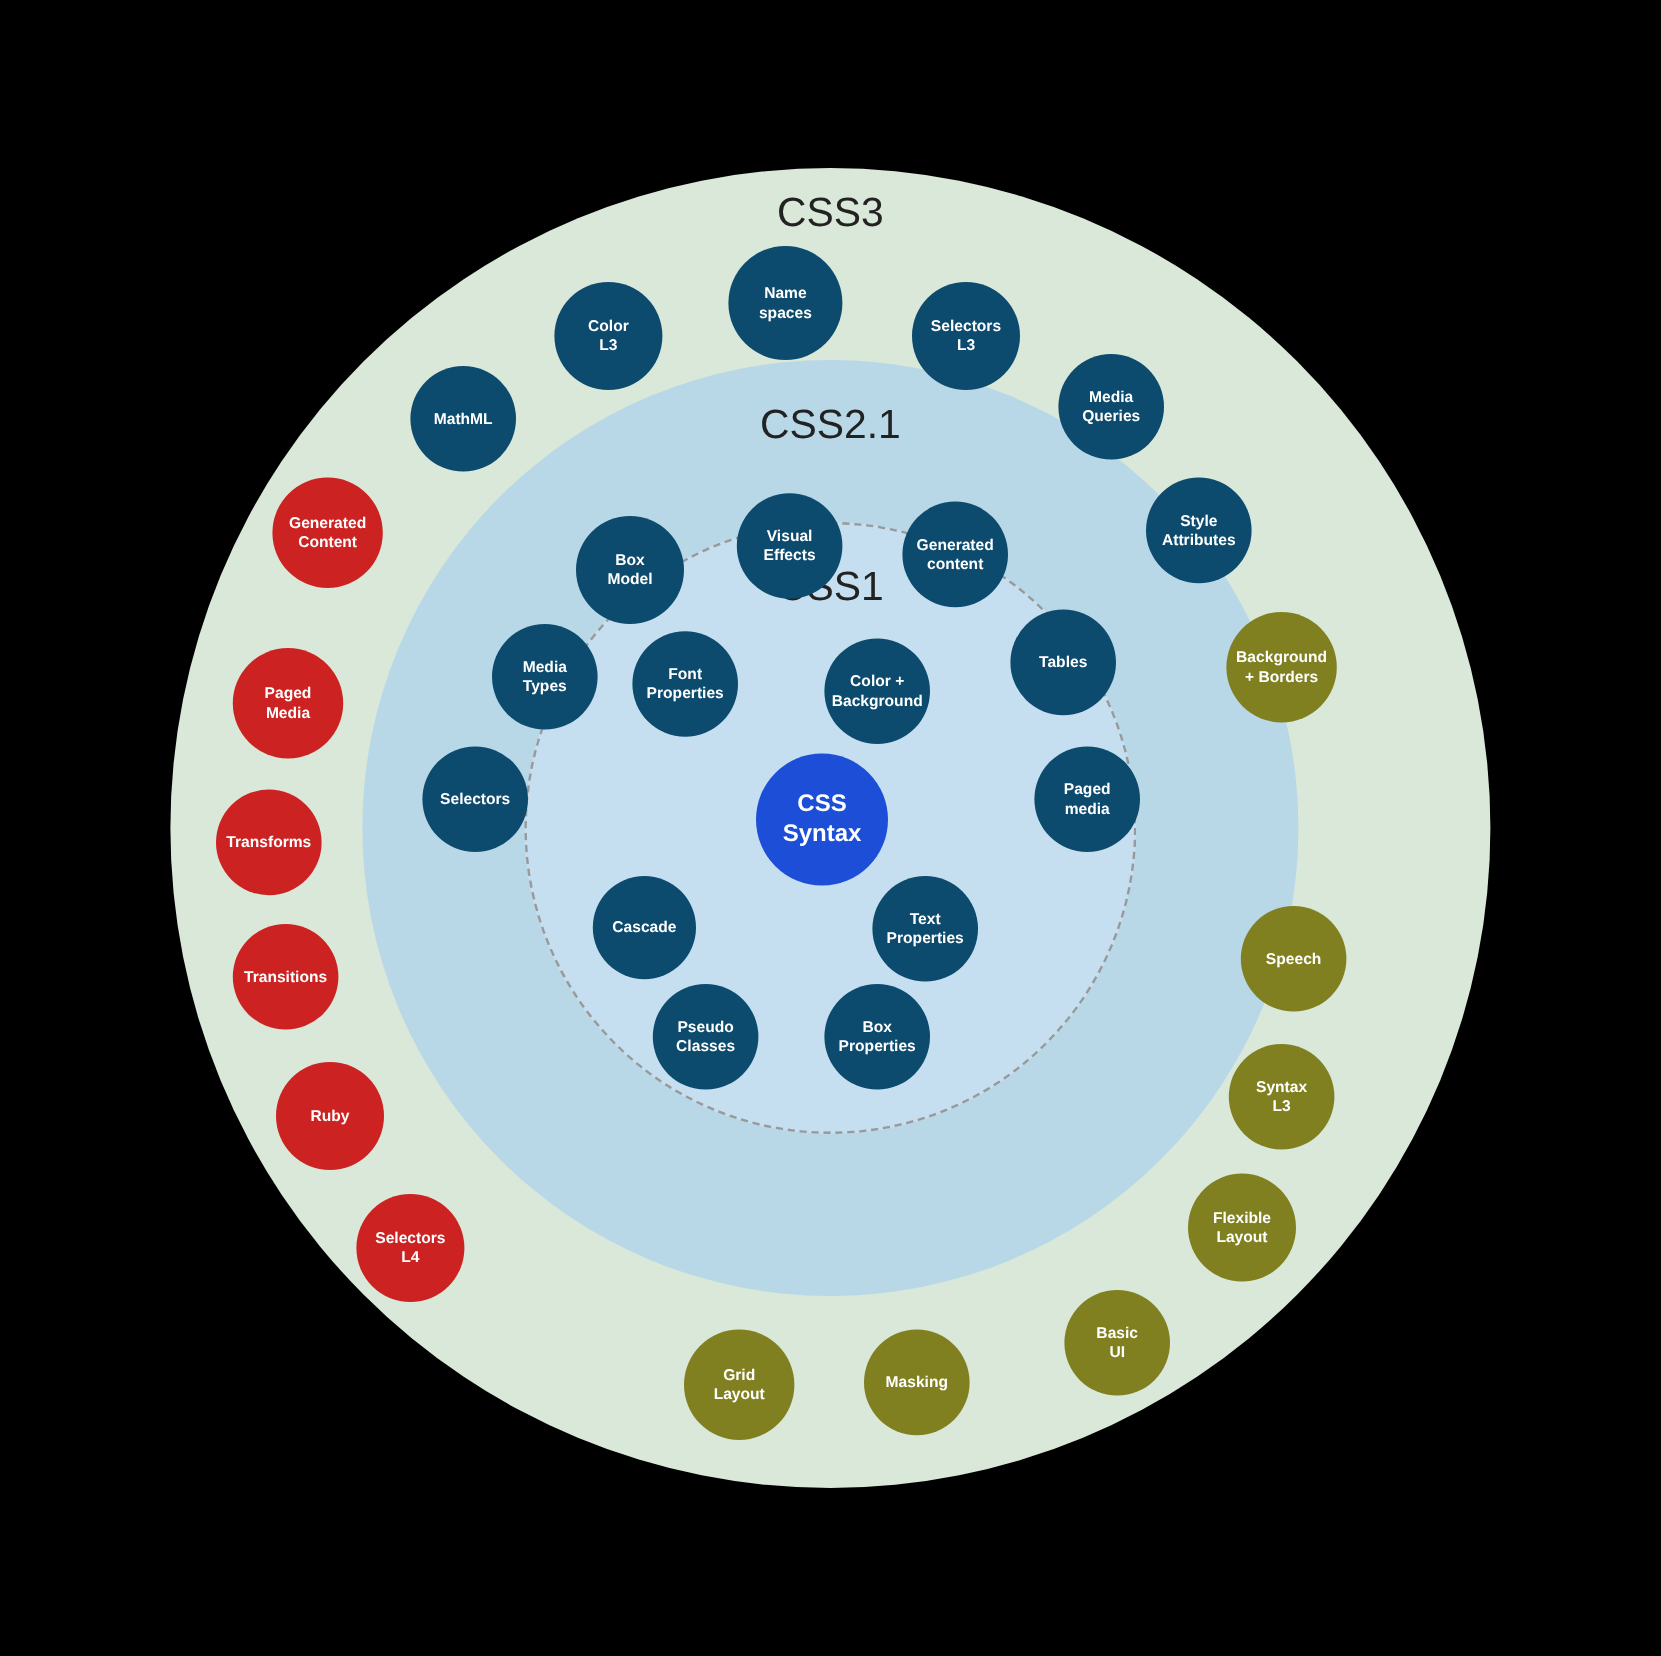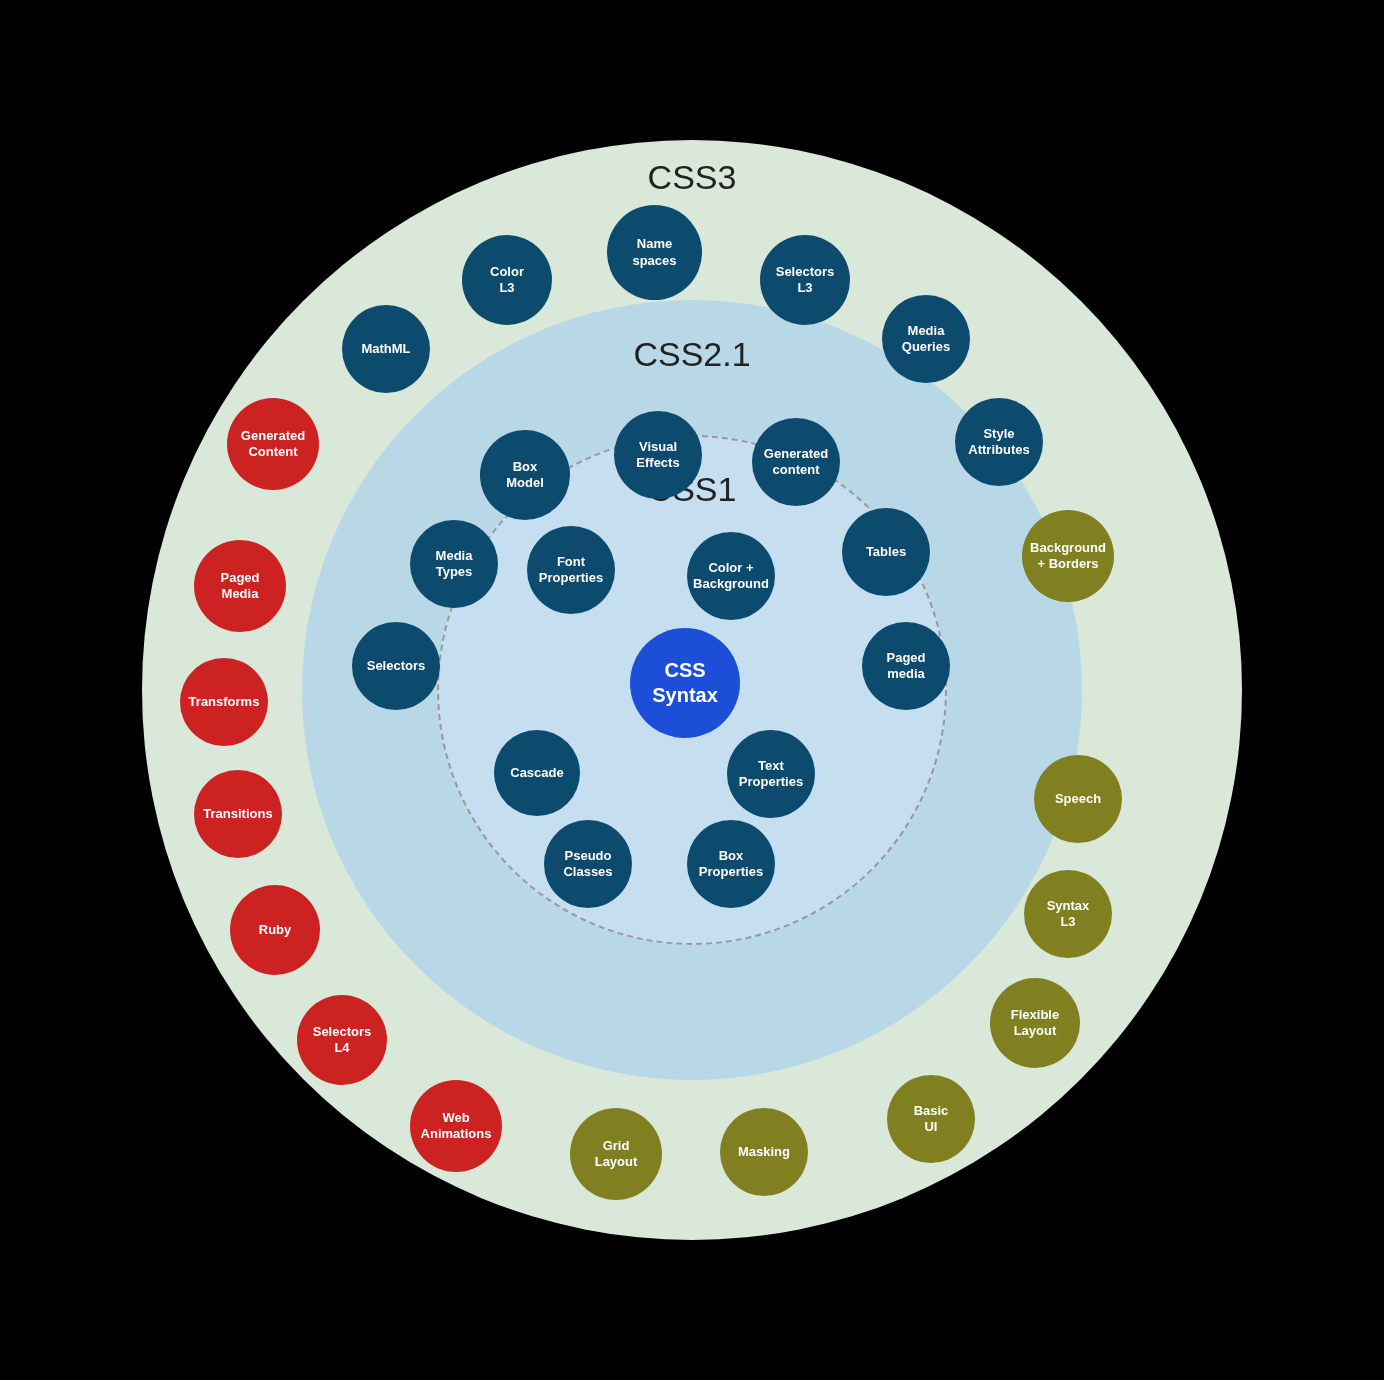--- a/index.html
+++ b/index.html
@@ -110,21 +110,20 @@
     <div class="node node-green" style="width: 88px; height: 88px; top: 258px; left: 813px;">Style<br>Attributes</div>
     <div class="node node-red" style="width: 92px; height: 92px; top: 400px; left: 52px;">Paged<br>Media</div>
     <div class="node node-olive" style="width: 92px; height: 92px; top: 370px; left: 880px;">Background<br>+ Borders</div>
     <div class="node node-red" style="width: 88px; height: 88px; top: 518px; left: 38px;">Transforms</div>
     <div class="node node-red" style="width: 88px; height: 88px; top: 630px; left: 52px;">Transitions</div>
     <div class="node node-olive" style="width: 88px; height: 88px; top: 615px; left: 892px;">Speech</div>
     <div class="node node-red" style="width: 90px; height: 90px; top: 745px; left: 88px;">Ruby</div>
     <div class="node node-olive" style="width: 88px; height: 88px; top: 730px; left: 882px;">Syntax<br>L3</div>
     <div class="node node-red" style="width: 90px; height: 90px; top: 855px; left: 155px;">Selectors<br>L4</div>
     <div class="node node-olive" style="width: 90px; height: 90px; top: 838px; left: 848px;">Flexible<br>Layout</div>
-    <div class="node node-red" style="width: 92px; height: 92px; top: 940px; left: 268px;">Web<br>Animations</div>
     <div class="node node-olive" style="width: 88px; height: 88px; top: 935px; left: 745px;">Basic<br>UI</div>
     <div class="node node-olive" style="width: 92px; height: 92px; top: 968px; left: 428px;">Grid<br>Layout</div>
     <div class="node node-olive" style="width: 88px; height: 88px; top: 968px; left: 578px;">Masking</div>
     <div class="node node-green" style="width: 90px; height: 90px; top: 290px; left: 338px;">Box<br>Model</div>
     <div class="node node-green" style="width: 88px; height: 88px; top: 271px; left: 472px;">Visual<br>Effects</div>
     <div class="node node-green" style="width: 88px; height: 88px; top: 278px; left: 610px;">Generated<br>content</div>
     <div class="node node-green" style="width: 88px; height: 88px; top: 380px; left: 268px;">Media<br>Types</div>
     <div class="node node-green" style="width: 88px; height: 88px; top: 368px; left: 700px;">Tables</div>
     <div class="node node-green" style="width: 88px; height: 88px; top: 482px; left: 210px;">Selectors</div>
     <div class="node node-green" style="width: 88px; height: 88px; top: 386px; left: 385px;">Font<br>Properties</div>

